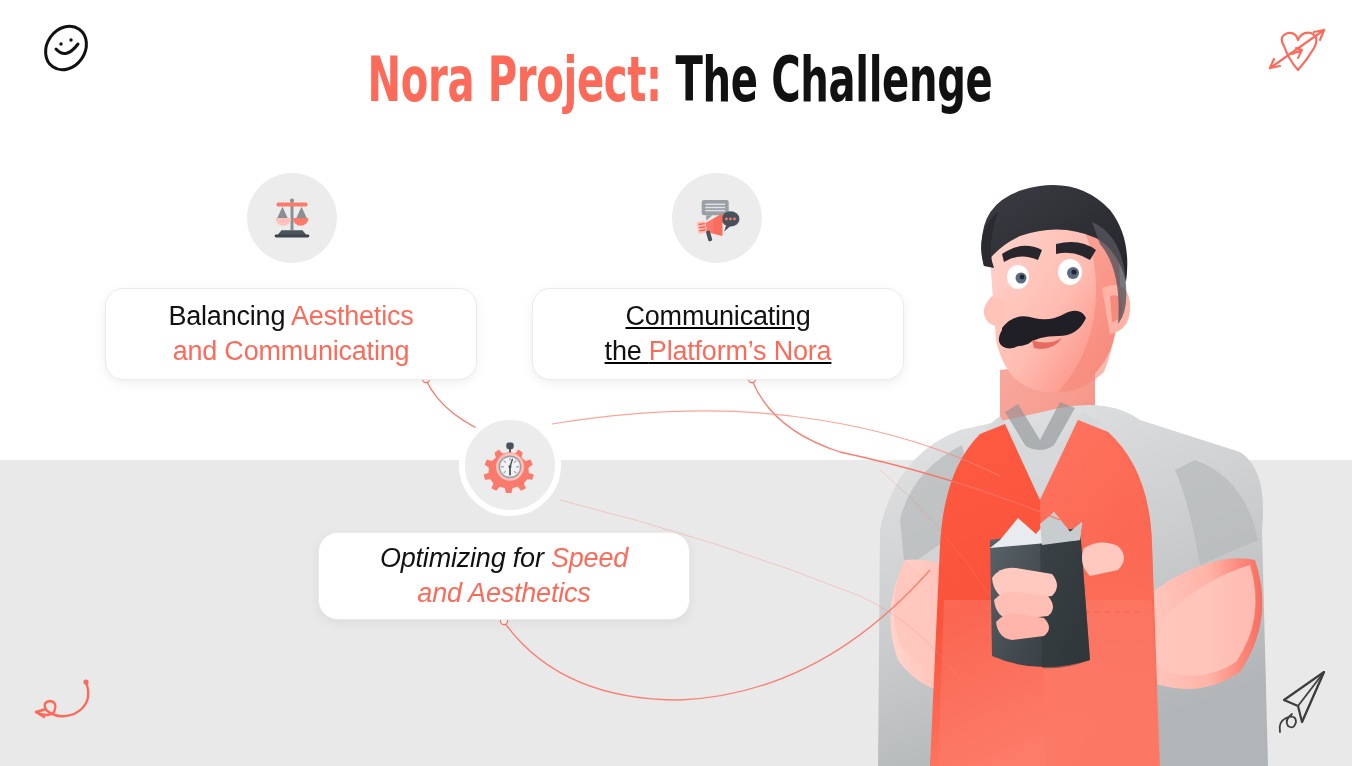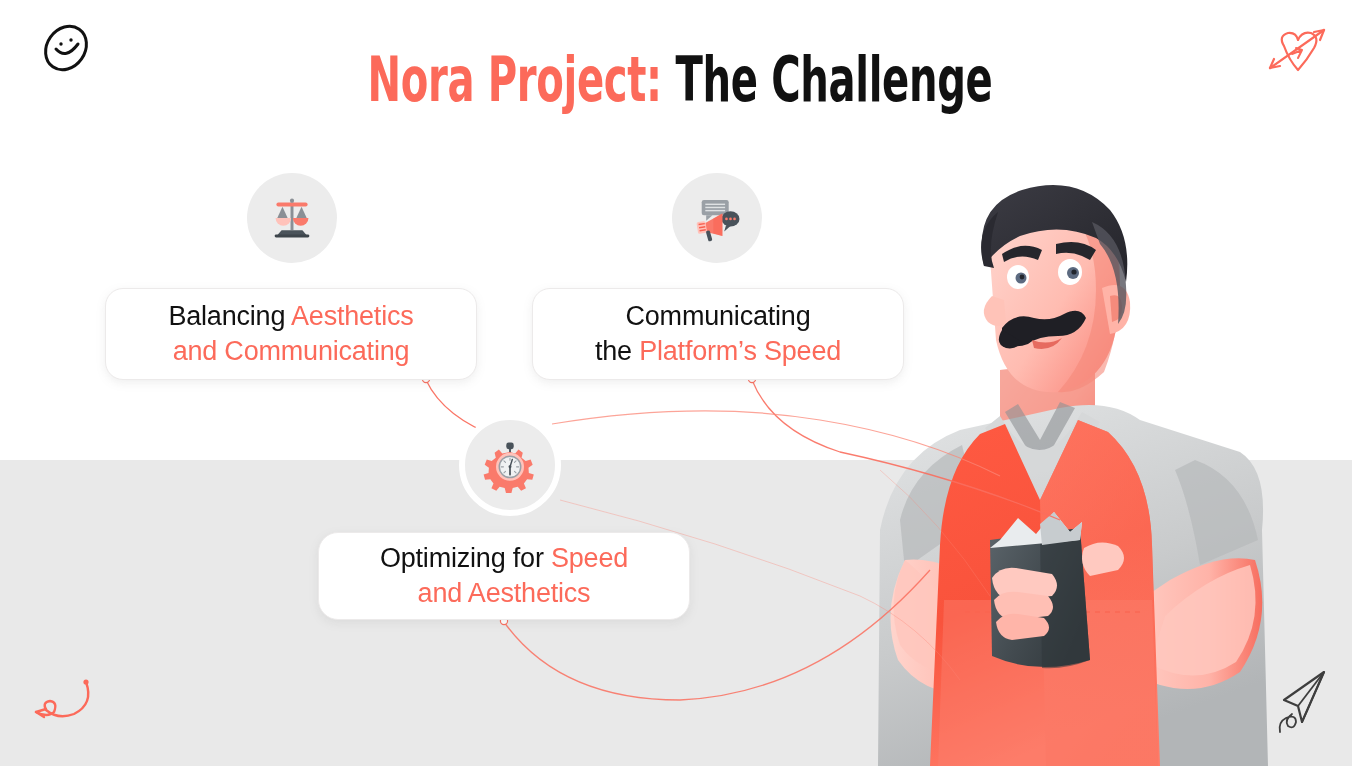--- a/index.html
+++ b/index.html
@@ -73,22 +73,22 @@
   }
   .card .line{
     display:block;
     font-size:27px;
     line-height:35px;
     color:#111111;
     letter-spacing:-0.2px;
   }
   .card .accent{color:#fc6a5a;}
   #card-aesthetics{left:105px;top:288px;width:372px;height:92px;}
-  #card-value{left:532px;top:288px;width:372px;height:92px;}
-  #card-speed{left:318px;top:532px;width:372px;height:88px;border-radius:20px;}
+  #card-value{left:532px;top:288px;width:372px;height:92px;text-decoration:underline;}
+  #card-speed{left:318px;top:532px;width:372px;height:88px;border-radius:20px;font-style:italic;}
 
   
   .connectors{
     position:absolute;left:0;top:0;width:1360px;height:766px;
     pointer-events:none;
   }
 </style>
 </head>
 <body>
 
@@ -313,21 +313,21 @@
   <div class="card" id="card-aesthetics">
     <div>
       <span class="line"><span>Balancing </span><span class="accent">Aesthetics</span></span>
       <span class="line accent">and Communicating</span>
     </div>
   </div>
 
   <div class="card" id="card-value">
     <div>
       <span class="line">Communicating</span>
-      <span class="line"><span>the </span><span class="accent">Platform’s Speed</span></span>
+      <span class="line"><span>the </span><span class="accent">Platform’s Nora</span></span>
     </div>
   </div>
 
   <div class="card" id="card-speed">
     <div>
       <span class="line"><span>Optimizing for </span><span class="accent">Speed</span></span>
       <span class="line accent">and Aesthetics</span>
     </div>
   </div>
 

